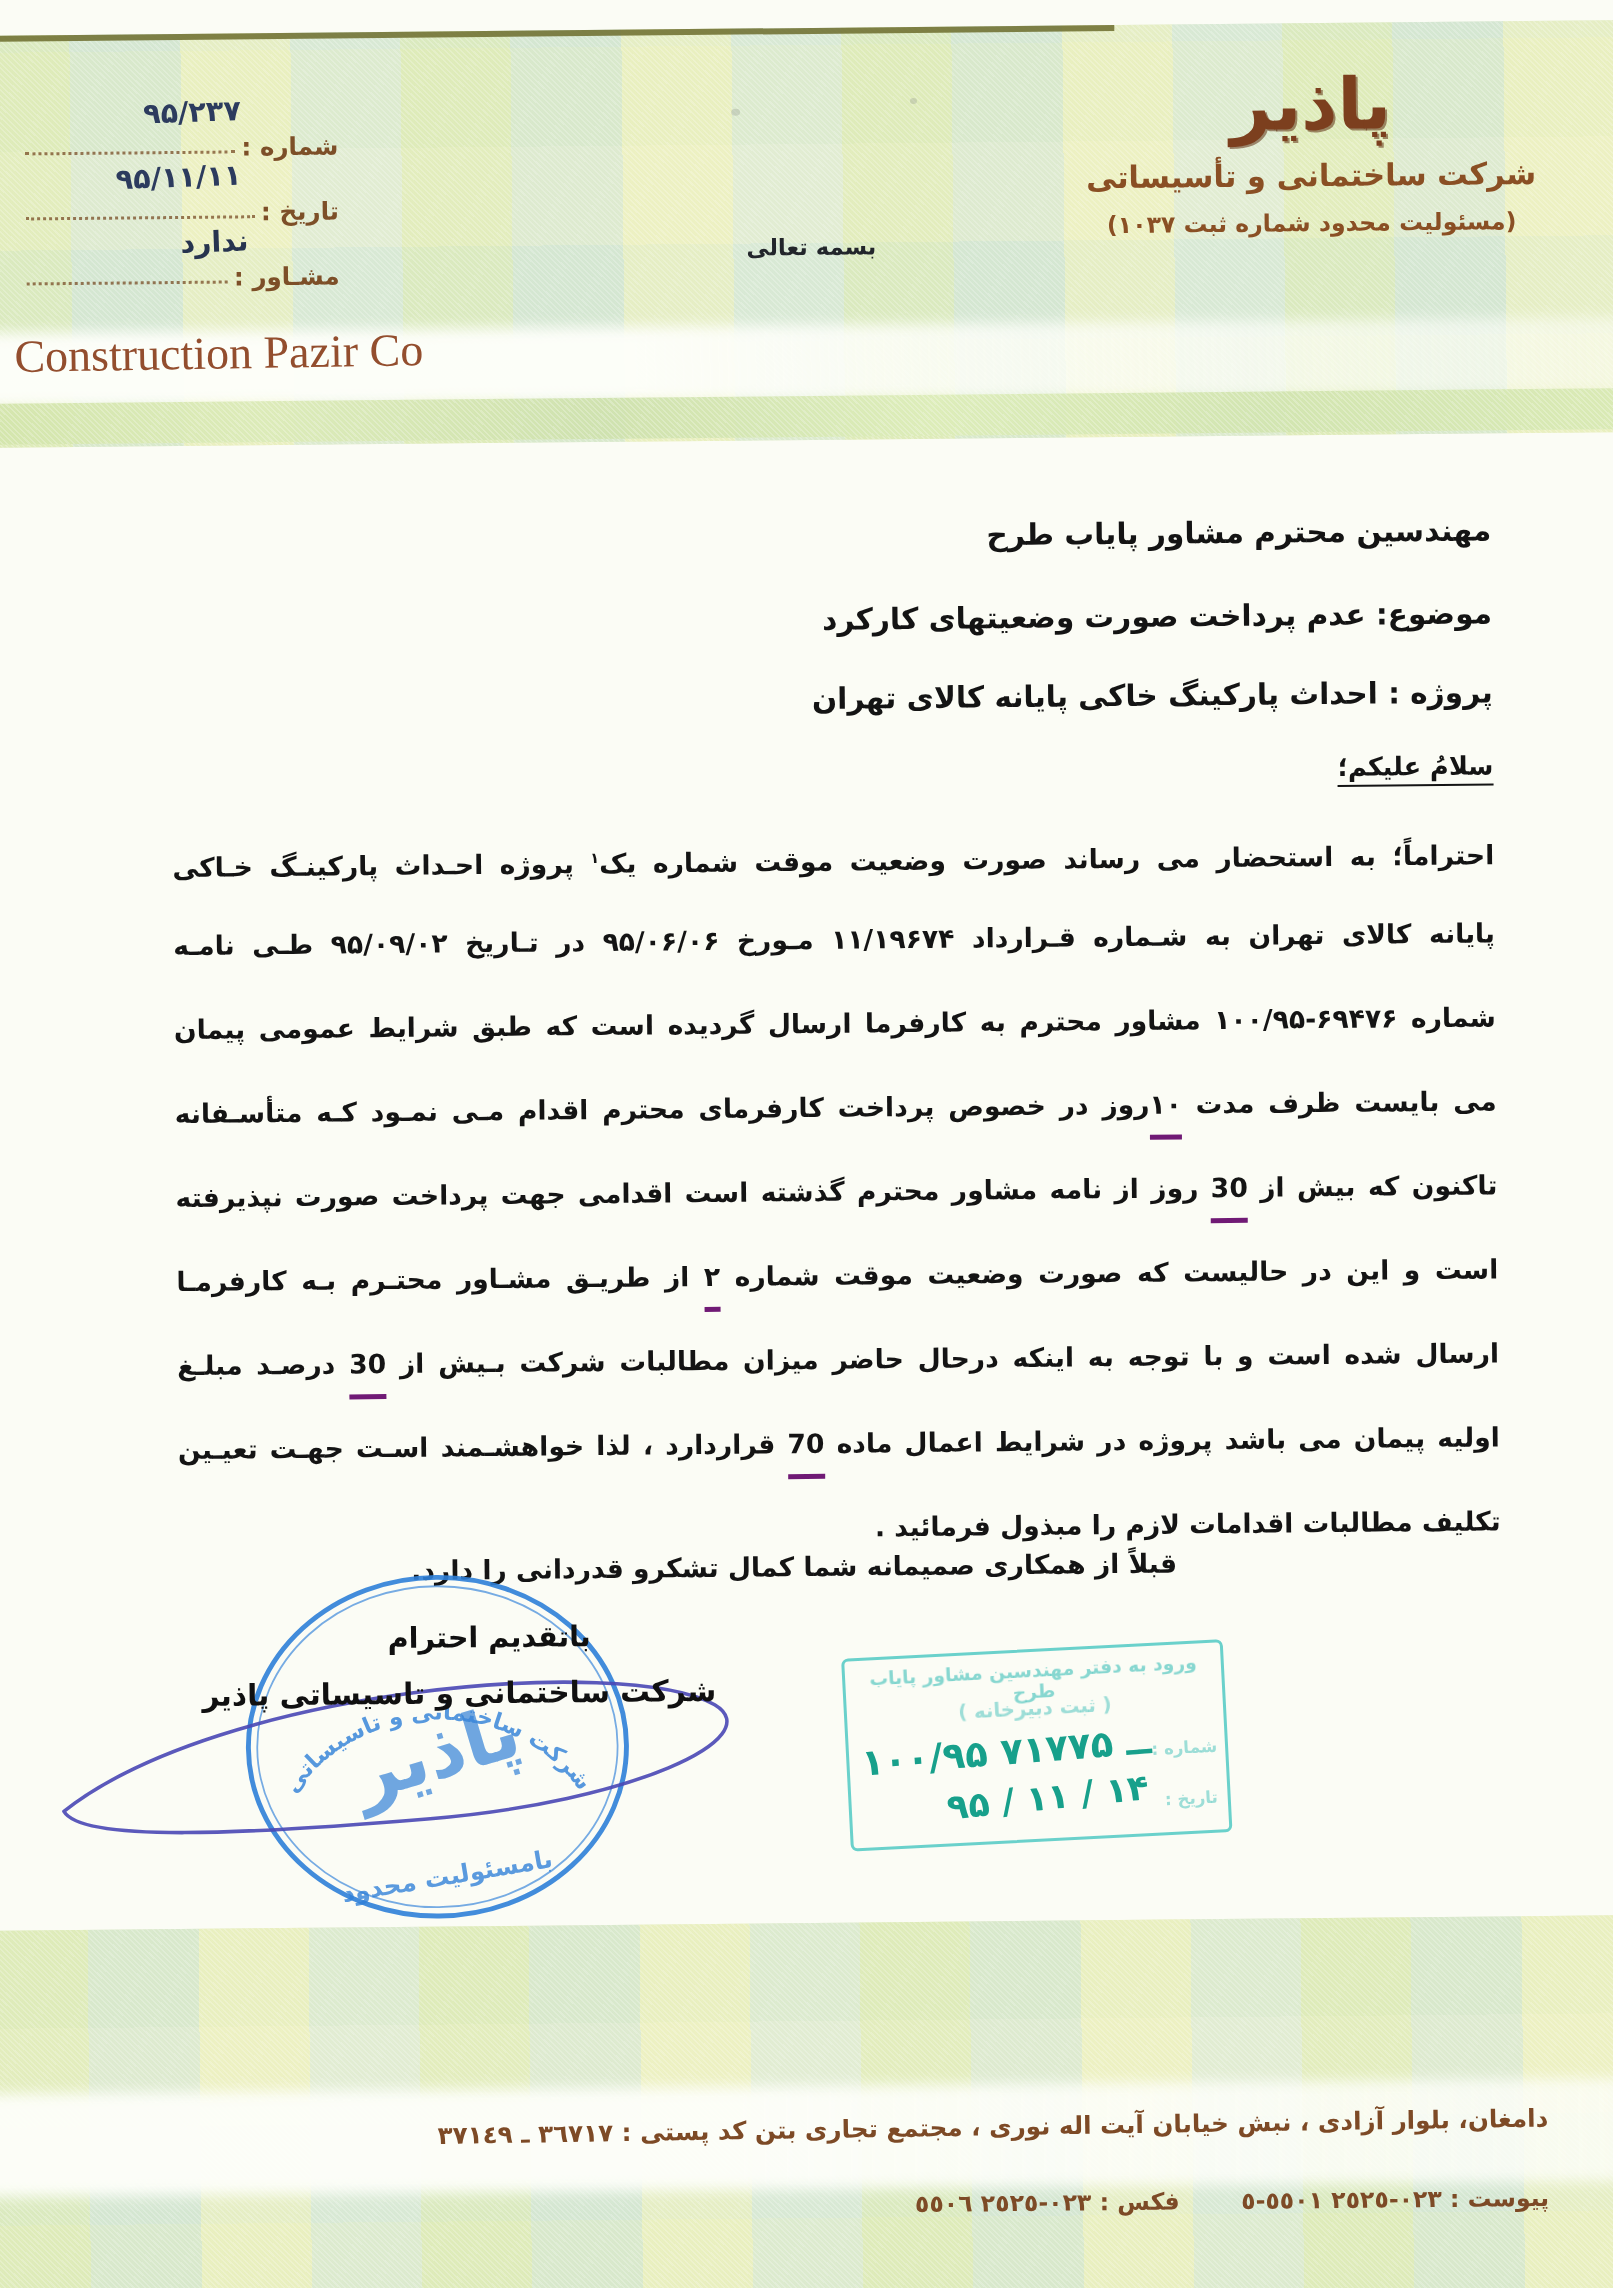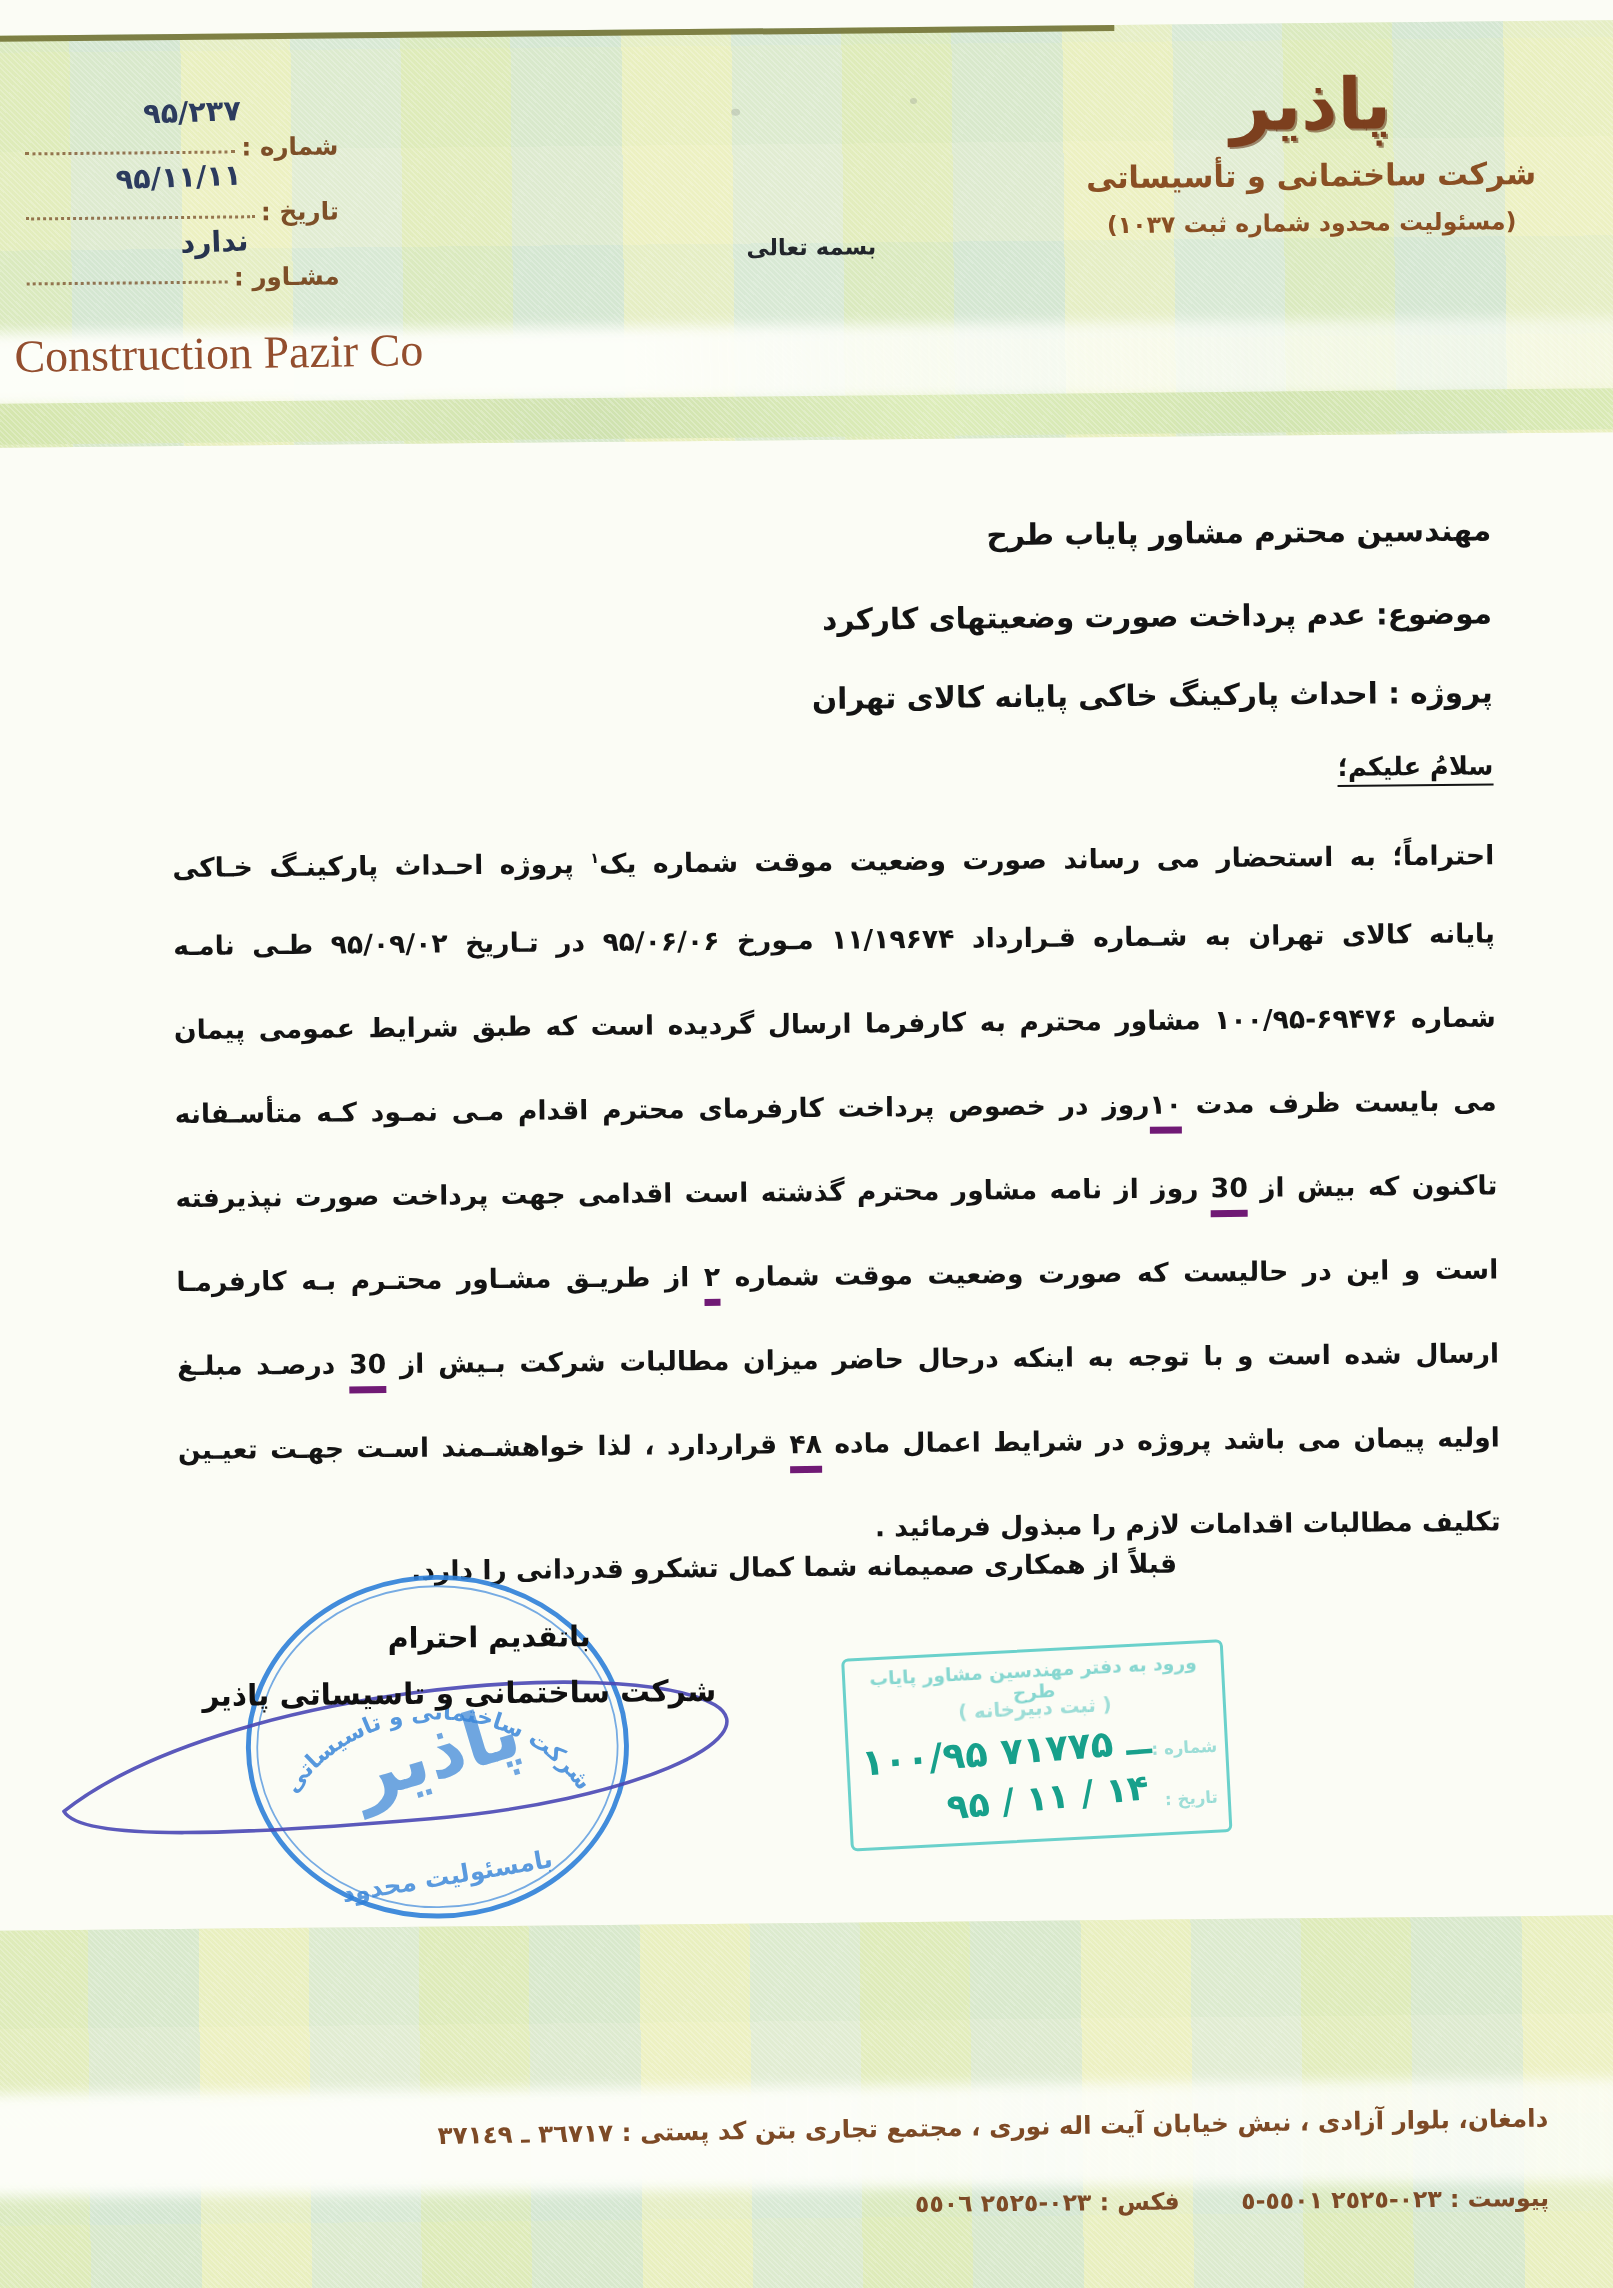--- a/index.html
+++ b/index.html
@@ -54,21 +54,21 @@
   .letter{position:absolute;left:175px;width:1322px;direction:rtl;color:#141414;}
   .to-line{top:520px;font-size:29.6px;font-weight:bold;text-align:right;}
   .subject-line{top:603px;font-size:29.6px;font-weight:bold;text-align:right;}
   .project-line{top:682px;font-size:29.6px;font-weight:bold;text-align:right;}
   .salam-line{top:757px;font-size:25.6px;font-weight:bold;text-align:right;}
   .salam-line .u-wrap{border-bottom:2px solid #141414;padding-bottom:3px;}
   .para{position:absolute;left:175px;top:814px;width:1322px;direction:rtl;}
   .pline{font-size:26.6px;font-weight:bold;color:#141414;line-height:84px;height:84px;
          text-align:justify;text-align-last:justify;white-space:normal;}
   .pline.last{text-align:right;text-align-last:right;}
-  .pline span.u{border-bottom:7px solid #701a75;padding-bottom:7px;}
+  .pline span.u{border-bottom:5px solid #701a75;padding-bottom:15px;}
   .pline span.sup{font-size:0.55em;vertical-align:super;}
   .closing{position:absolute;right:441px;top:1551px;font-size:26.6px;font-weight:bold;
            color:#141414;direction:rtl;}
 
   
   .sig{position:absolute;left:258px;top:1617px;width:453px;text-align:center;direction:rtl;z-index:5;}
   .sig-l1{font-size:28.6px;font-weight:bold;color:#101010;}
   .sig-l2{font-size:29.6px;font-weight:bold;color:#101010;margin-top:21.7px;white-space:nowrap;}
 
   
@@ -151,21 +151,21 @@
     </div>
 
     <div class="para">
       <div class="pline"><span>احتراماً؛ به استحضار می رساند صورت وضعیت موقت شماره یک</span><span class="sup">۱</span><span> پروژه احـداث پارکینـگ خـاکی</span></div>
       <div class="pline"><span>پایانه کالای تهران به شـماره قـرارداد ۱۱/۱۹۶۷۴ مـورخ ۹۵/۰۶/۰۶ در تـاریخ ۹۵/۰۹/۰۲ طـی نامـه</span></div>
       <div class="pline"><span>شماره ۶۹۴۷۶-۱۰۰/۹۵ مشاور محترم به کارفرما ارسال گردیده است که طبق شرایط عمومی پیمان</span></div>
       <div class="pline"><span>می بایست ظرف مدت </span><span class="u">۱۰</span><span>روز در خصوص پرداخت کارفرمای محترم اقدام مـی نمـود کـه متأسـفانه</span></div>
       <div class="pline"><span>تاکنون که بیش از </span><span class="u">30</span><span> روز از نامه مشاور محترم گذشته است اقدامی جهت پرداخت صورت نپذیرفته</span></div>
       <div class="pline"><span>است و این در حالیست که صورت وضعیت موقت شماره </span><span class="u">۲</span><span> از طریـق مشـاور محتـرم بـه کارفرمـا</span></div>
       <div class="pline"><span>ارسال شده است و با توجه به اینکه درحال حاضر میزان مطالبات شرکت بـیش از </span><span class="u">30</span><span> درصـد مبلـغ</span></div>
-      <div class="pline"><span>اولیه پیمان می باشد پروژه در شرایط اعمال ماده </span><span class="u">۴۸</span><span> قراردارد ، لذا خواهشـمند اسـت جهـت تعیـین</span></div>
+      <div class="pline"><span>اولیه پیمان می باشد پروژه در شرایط اعمال ماده </span><span class="u">70</span><span> قراردارد ، لذا خواهشـمند اسـت جهـت تعیـین</span></div>
       <div class="pline last"><span>تکلیف مطالبات اقدامات لازم را مبذول فرمائید .</span></div>
     </div>
 
     <div class="closing">قبلاً از همکاری صمیمانه شما کمال تشکرو قدردانی را دارد.</div>
 
     <svg class="round-stamp" width="827" height="394" viewBox="0 0 840 400">
       <defs>
         <path id="arcTop" d="M 250 268 A 168 152 0 0 1 570 268" fill="none"></path>
       </defs>
       <ellipse cx="410" cy="190" rx="192" ry="172" fill="none" stroke="#2e7fd8" stroke-width="5" opacity="0.9"></ellipse>

